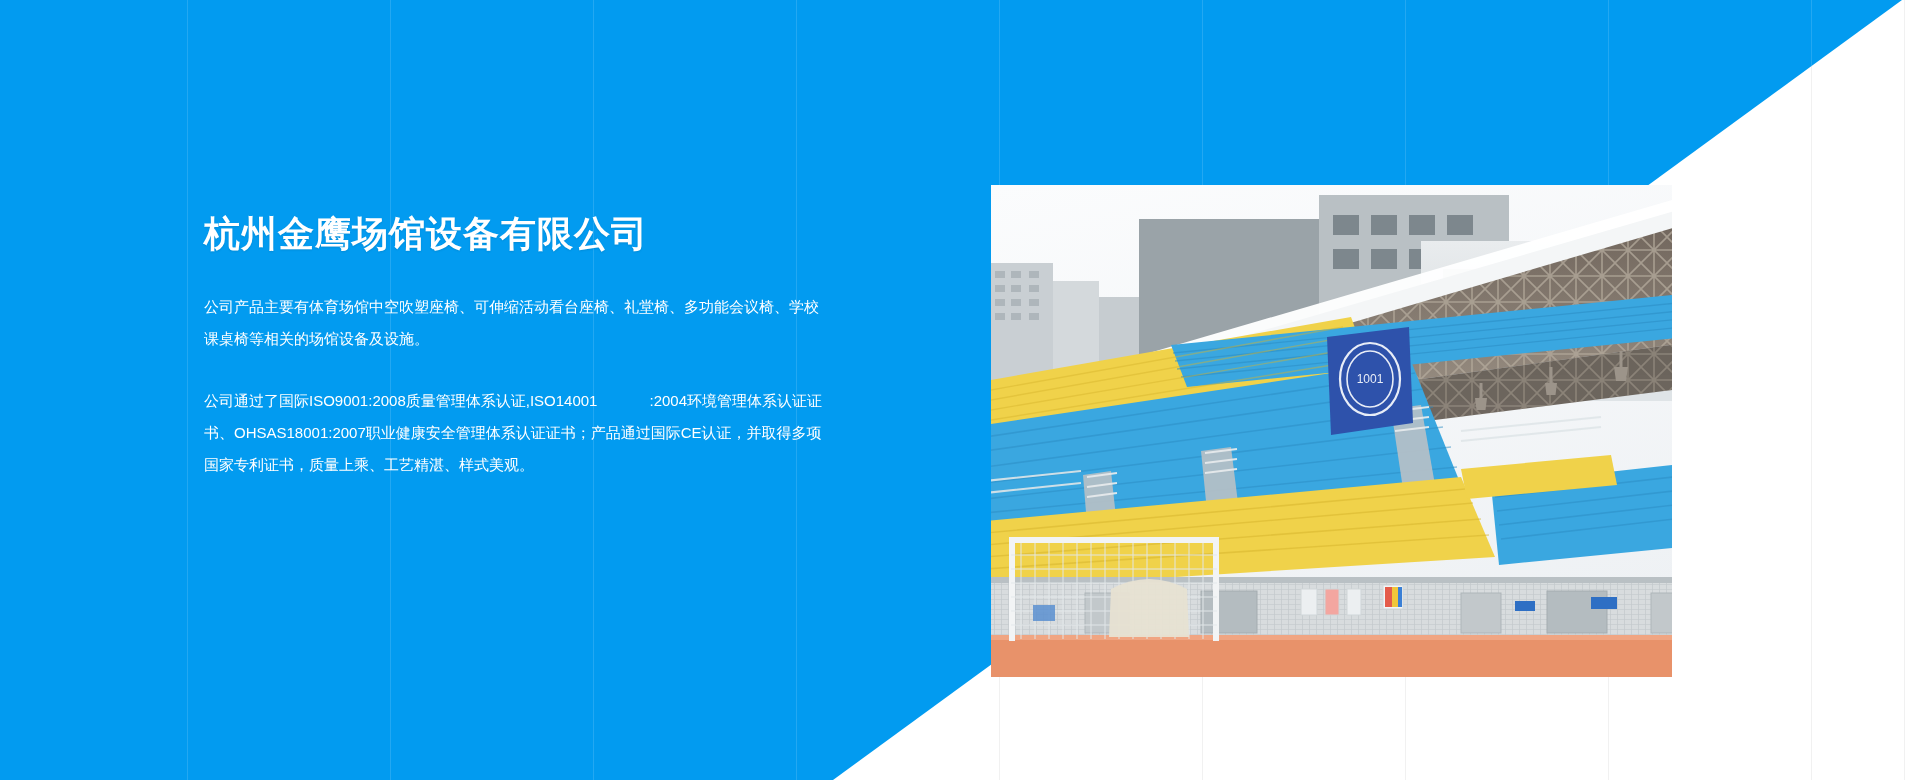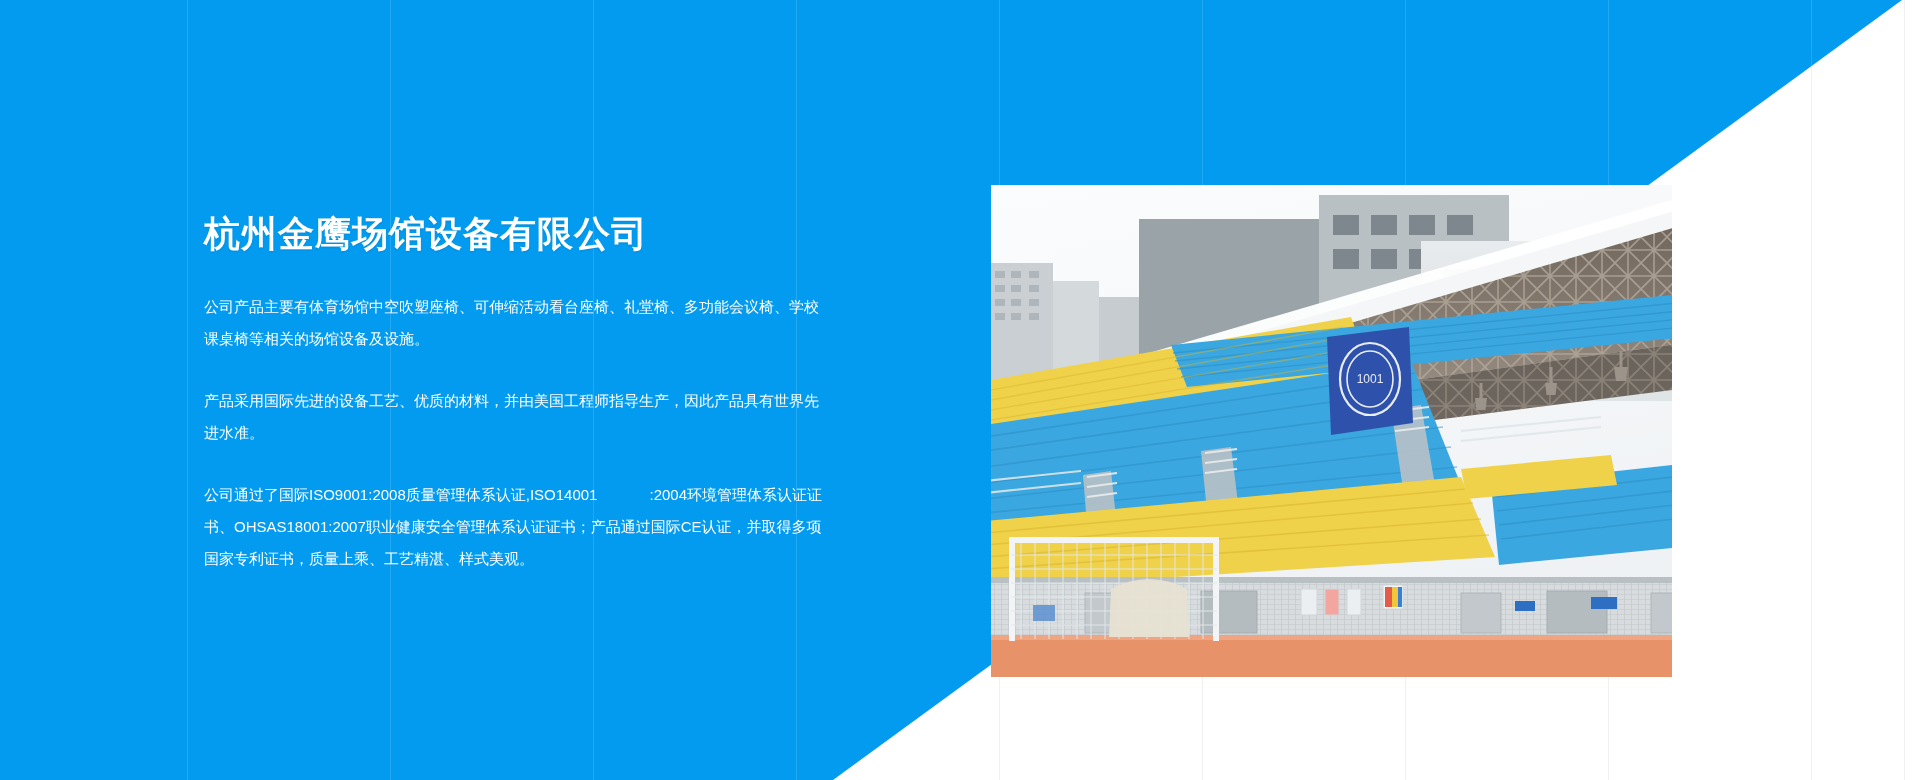--- a/index.html
+++ b/index.html
@@ -105,21 +105,20 @@
 
   <div class="blue-panel">
     <div class="grid-lines"></div>
   </div>
 
   <div class="text-col">
     <h1 class="company-title">杭州金鹰场馆设备有限公司</h1>
 
     <p class="body-para">公司产品主要有体育场馆中空吹塑座椅、可伸缩活动看台座椅、礼堂椅、多功能会议椅、学校课桌椅等相关的场馆设备及设施。</p>
 
-    <p class="body-para">产品采用国际先进的设备工艺、优质的材料，并由美国工程师指导生产，因此产品具有世界先进水准。</p>
 
     <p class="body-para"><span>公司通过了国际ISO9001:2008质量管理体系认证,ISO14001</span><span class="gap-sp"></span><span>:2004环境管理体系认证证书、OHSAS18001:2007职业健康安全管理体系认证证书；产品通过国际CE认证，并取得多项国家专利证书，质量上乘、工艺精湛、样式美观。</span></p>
   </div>
 
   <div class="photo">
     <svg width="753" height="492" viewBox="0 0 753 492" xmlns="http://www.w3.org/2000/svg">
       <defs>
         <linearGradient id="skyg" x1="0" y1="0" x2="0.3" y2="1">
           <stop offset="0" stop-color="#fbfcfd"></stop>
           <stop offset="1" stop-color="#eef1f4"></stop>

